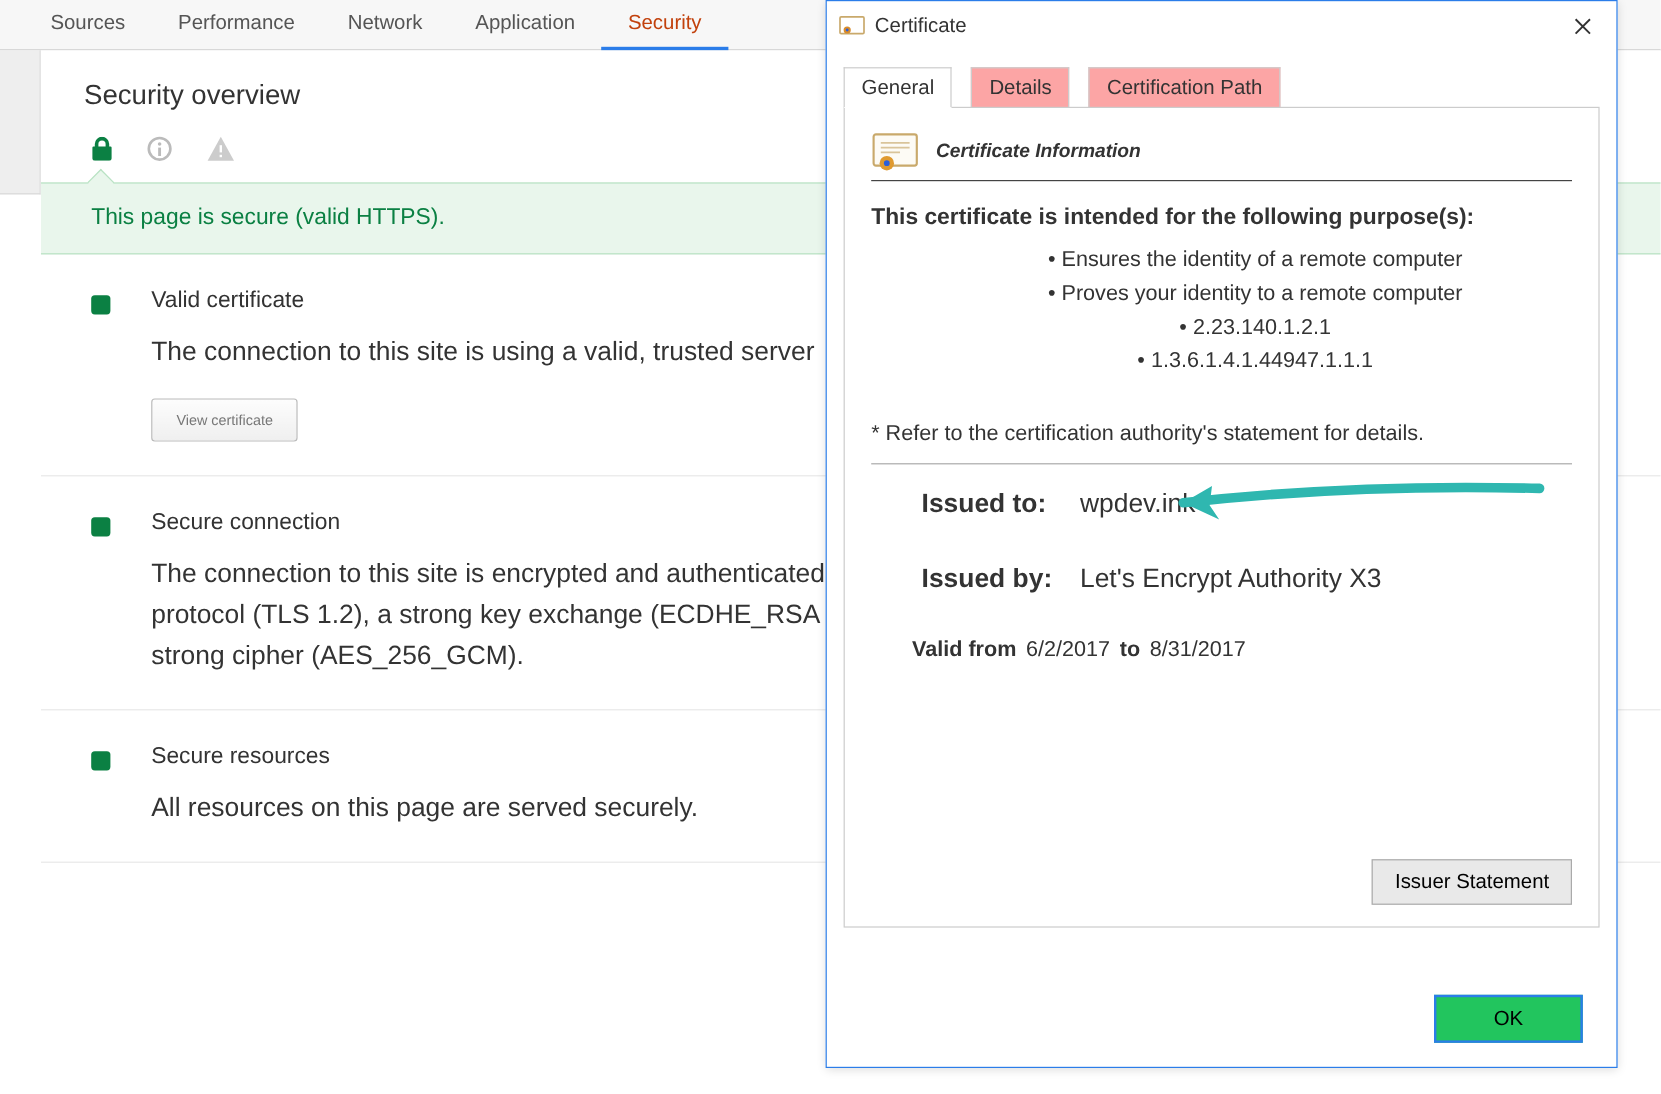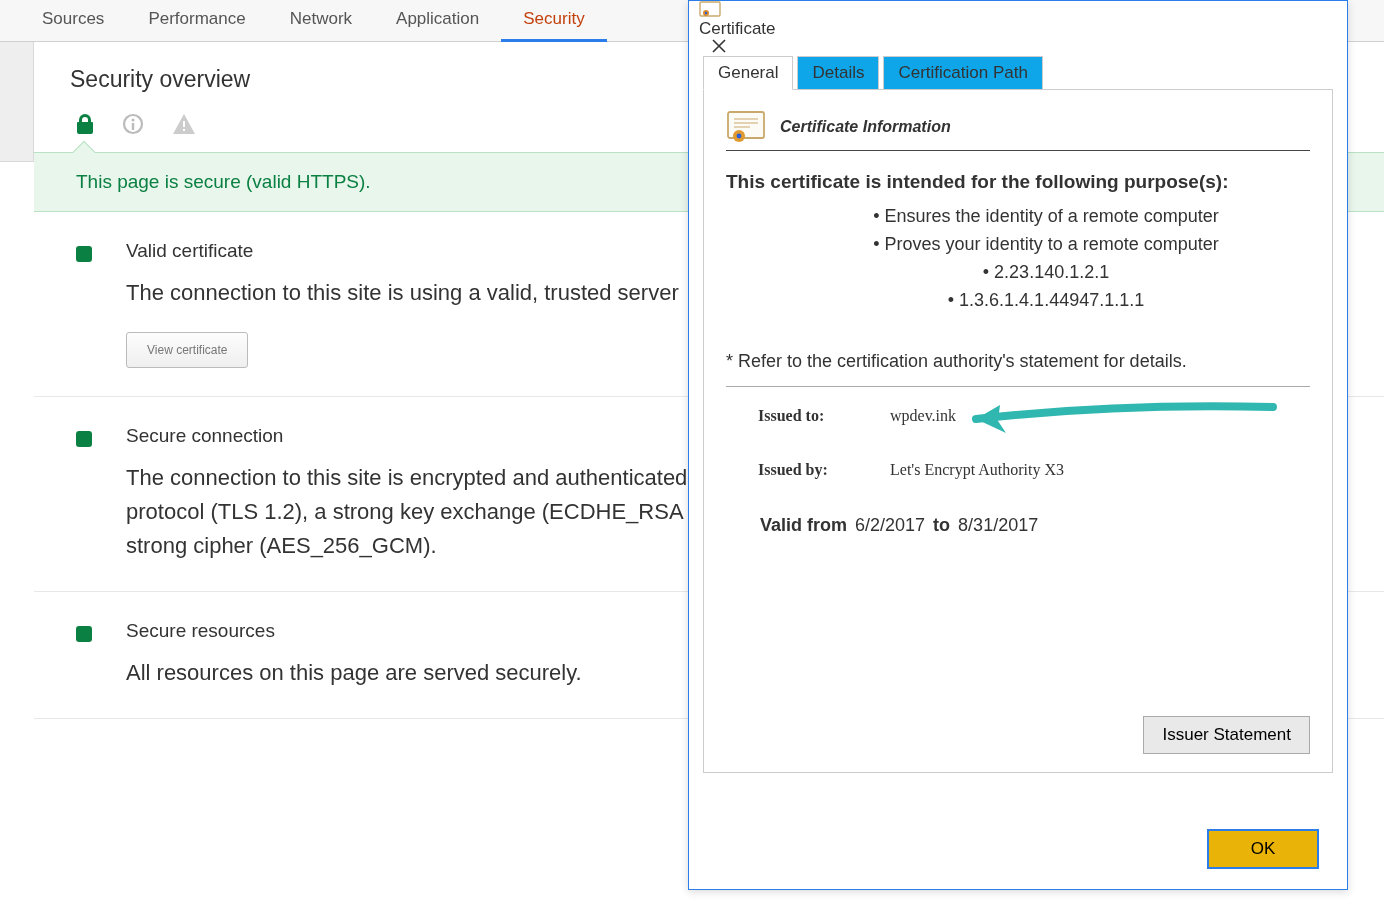--- a/index.html
+++ b/index.html
@@ -138,48 +138,48 @@
       top: 0;
       left: 688px;
       width: 660px;
       height: 890px;
       background: #fff;
       border: 1px solid #2b7de9;
       box-shadow: 0 2px 8px rgba(0,0,0,0.15);
     }
     .cert-header {
       display: flex;
+      align-items: center;
       height: 42px;
       padding: 0 8px 0 10px;
-      flex-direction: column;
     }
     .cert-header-icon {
       width: 22px; height: 22px; margin-right: 8px;
       display:flex; align-items:center; justify-content:center;
     }
     .cert-header-title {
       font-size: 17px;
       flex: 1;
     }
     .cert-close {
       width: 40px; height: 32px;
       display:flex; align-items:center; justify-content:center;
       font-size: 18px; color:#333; cursor:pointer;
     }
     .cert-tabs {
       display: flex;
       padding: 12px 0 0 14px;
-      gap: 4px;
+      gap: 16px;
     }
     .cert-tab {
       padding: 6px 14px;
       font-size: 17px;
       border: 1px solid #ccc;
       border-bottom: none;
-      background: #0ea5e9;
+      background: #fca5a5;
       cursor: pointer;
       position: relative;
       top: 1px;
     }
     .cert-tab.active {
       background: #fff;
       border-bottom: 1px solid #fff;
       z-index: 2;
     }
     .cert-content {
@@ -227,24 +227,23 @@
       font-size: 18px;
     }
     .cert-hr2 {
       border: none;
       border-top: 1px solid #aaa;
       margin: 14px 0 20px 0;
     }
     .cert-kv {
       display: flex;
       align-items: center;
-      font-size: 16px;
-      margin: 0 0 36px 32px;
+      font-size: 22px;
+      margin: 0 0 36px 42px;
       position: relative;
-      font-family: Liberation Serif, serif;
     }
     .cert-kv .k { font-weight: 700; min-width: 126px; }
     .cert-kv .v { margin-left: 6px; }
     .cert-valid {
       display: flex;
       align-items: center;
       font-size: 18px;
       margin: 0 0 30px 34px;
       gap: 8px;
     }
@@ -256,25 +255,25 @@
       padding: 8px 18px;
       font-size: 17px;
       background: #e9e9e9;
       border: 1px solid #aaa;
       cursor: pointer;
     }
     .ok-btn {
       position: absolute;
       right: 28px;
       bottom: 20px;
-      width: 112px;
+      width: 124px;
       padding: 8px 0;
       font-size: 17px;
       text-align: center;
-      background: #eab308;
+      background: #22c55e;
       border: 2px solid #2b7de9;
       cursor: pointer;
     }
     
     .arrow {
       position: absolute;
       pointer-events: none;
     }
   </style>
 </head>

